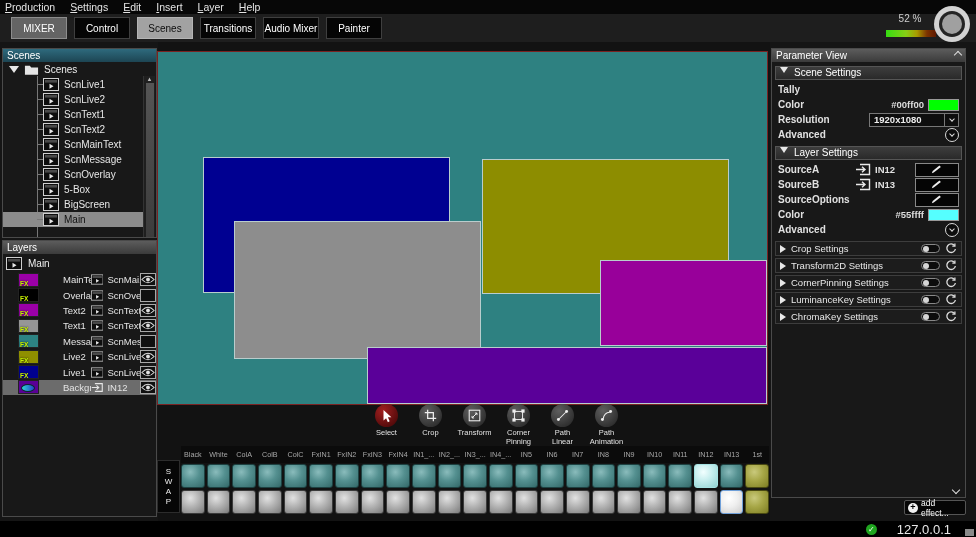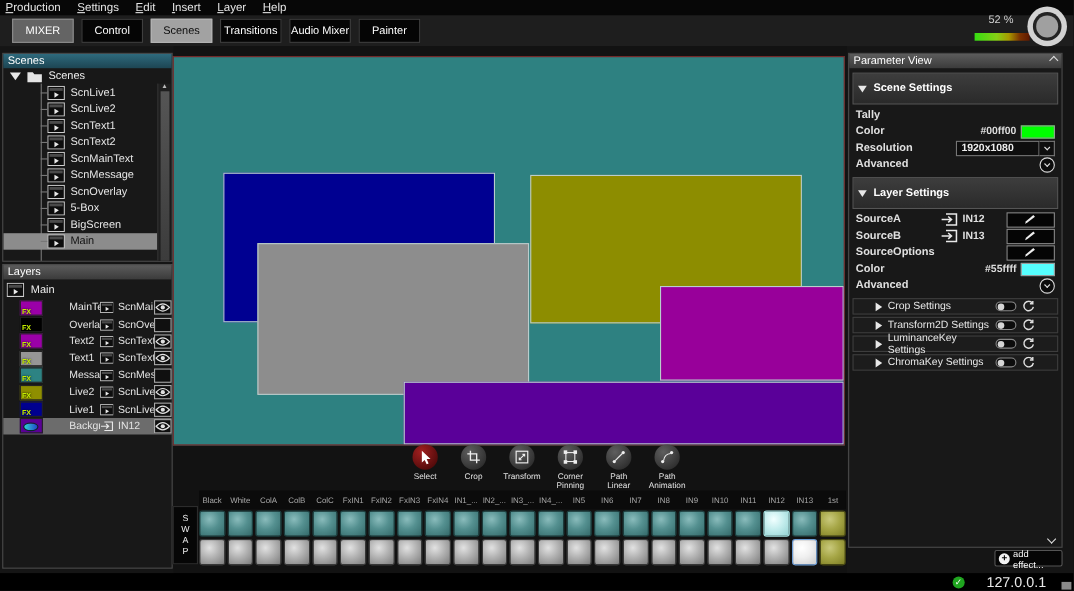--- a/index.html
+++ b/index.html
@@ -84,35 +84,35 @@
   .white { background:radial-gradient(circle at 38% 32%, #ffffff 0%, #efefef 45%, #cdcdcd 100%); border:1px solid #6f9fd8; }
   .olive { background:radial-gradient(circle at 38% 32%, #c9c97c 0%, #a6a646 45%, #7d7d23 100%); border:1px solid #4a4a12; }
 
   
   .param-panel { left:771px; top:48px; width:195px; height:450px; }
   .p-head3 { position:relative; }
   .chev { display:inline-block; width:6px; height:6px; border-right:1.6px solid #ddd; border-bottom:1.6px solid #ddd; transform:rotate(45deg); }
   .chev-up { transform:rotate(-135deg); }
   .scroll-top { position:absolute; right:4px; top:3px; }
   .scroll-bot { position:absolute; right:6px; bottom:4px; }
-  .sec-head { height:29px; margin:4px 3px 2px 3px; background:linear-gradient(#3d3d3d,#2a2a2a); border:1px solid #555; display:flex; align-items:center; gap:6px; padding-left:4px; font-size:10px; color:#fff;font-weight:bold; }
+  .sec-head { height:14px; margin:4px 3px 2px 3px; background:linear-gradient(#3d3d3d,#2a2a2a); border:1px solid #555; display:flex; gap:6px; padding-left:4px; font-size:10px; color:#fff; }
   .tri-d { width:0; height:0; border-left:4px solid transparent; border-right:4px solid transparent; border-top:6px solid #e8e8e8; }
   .tri-r { width:0; height:0; border-top:4px solid transparent; border-bottom:4px solid transparent; border-left:6px solid #e8e8e8; }
   .prow { height:15px; display:flex; align-items:center; padding:0 6px; font-size:10px; color:#e0e0e0;font-weight:bold; }
   .prow .lab { flex:1; }
   .pval { font-size:9.5px; color:#dcdcdc; margin-right:4px; }
   .swatch { width:31px; height:12px; border:1px solid #999; }
   .dropdown { width:76px; height:14px; background:#0e0e0e; border:1px solid #777; font-size:9.5px; display:flex; align-items:center; padding-left:4px; color:#eee; }
   .dropbtn { width:14px; height:14px; background:#0e0e0e; border:1px solid #777; border-left:none; display:flex; align-items:center; justify-content:center; }
   .dropbtn .chev { width:4px; height:4px; margin-top:-2px; }
   .adv { width:14px; height:14px; border-radius:50%; border:1.4px solid #d8d8d8; background:#0c0c0c; display:flex; align-items:center; justify-content:center; }
   .adv .chev { width:4px; height:4px; margin-top:-2px; }
   .srcval { display:flex; align-items:center; gap:4px; width:60px; font-size:9.5px; }
   .pencil { width:44px; height:14px; background:#050505; border:1px solid #888; display:flex; align-items:center; justify-content:center; }
-  .crow { height:15px; margin:0 3px 2px 3px; border:1px solid #3d3d3d; background:#1c1c1c; display:flex; align-items:center; gap:5px; padding:0 20px; font-size:9.5px; color:#e8e8e8; }
+  .crow { height:15px; margin:0 3px 2px 3px; border:1px solid #3d3d3d; background:#1c1c1c; display:flex; align-items:center; gap:5px; padding:0 4px; font-size:9.5px; color:#e8e8e8; }
   .crow .lab { flex:1; }
   .toggle { width:19px; height:9px; border-radius:5px; background:#0c0c0c; border:1px solid #888; position:relative; }
   .toggle::before { content:""; position:absolute; left:1px; top:0.5px; width:6px; height:6px; border-radius:50%; background:#d5d5d5; }
 
   .add-effect-row { position:absolute; left:771px; top:500px; width:195px; height:17px; display:flex; justify-content:flex-end; }
   .add-effect { width:62px; height:15px; background:#060606; border:1px solid #555; border-radius:2px; display:flex; align-items:center; gap:3px; padding-left:3px; font-size:8.5px; color:#fff; }
   .plus { width:10px; height:10px; border-radius:50%; background:#f2f2f2; color:#000; font-size:9px; font-weight:bold; display:flex; align-items:center; justify-content:center; line-height:1; }
 
   
   .statusbar { position:absolute; left:0; top:521px; width:976px; height:16px; background:#000; display:flex; align-items:center; justify-content:flex-end; gap:20px; padding-right:25px; }
@@ -695,20 +695,29 @@
       <div class="crow">
         <span class="tri-r"></span>
         <span class="lab">Transform2D Settings</span>
         <div class="toggle"></div>
         <svg width="12" height="12" viewBox="0 0 12 12">
           <path d="M9.6 2.6 A4.3 4.3 0 1 0 10.4 6" fill="none" stroke="#ddd" stroke-width="1.3"></path>
           <path d="M9.9 0.6 L9.9 3.2 L7.3 3.2" fill="none" stroke="#ddd" stroke-width="1.3"></path>
         </svg>
       </div>
 
+      <div class="crow">
+        <span class="tri-r"></span>
+        <span class="lab">CornerPinning Settings</span>
+        <div class="toggle"></div>
+        <svg width="12" height="12" viewBox="0 0 12 12">
+          <path d="M9.6 2.6 A4.3 4.3 0 1 0 10.4 6" fill="none" stroke="#ddd" stroke-width="1.3"></path>
+          <path d="M9.9 0.6 L9.9 3.2 L7.3 3.2" fill="none" stroke="#ddd" stroke-width="1.3"></path>
+        </svg>
+      </div>
 
       <div class="crow">
         <span class="tri-r"></span>
         <span class="lab">LuminanceKey Settings</span>
         <div class="toggle"></div>
         <svg width="12" height="12" viewBox="0 0 12 12">
           <path d="M9.6 2.6 A4.3 4.3 0 1 0 10.4 6" fill="none" stroke="#ddd" stroke-width="1.3"></path>
           <path d="M9.9 0.6 L9.9 3.2 L7.3 3.2" fill="none" stroke="#ddd" stroke-width="1.3"></path>
         </svg>
       </div>

